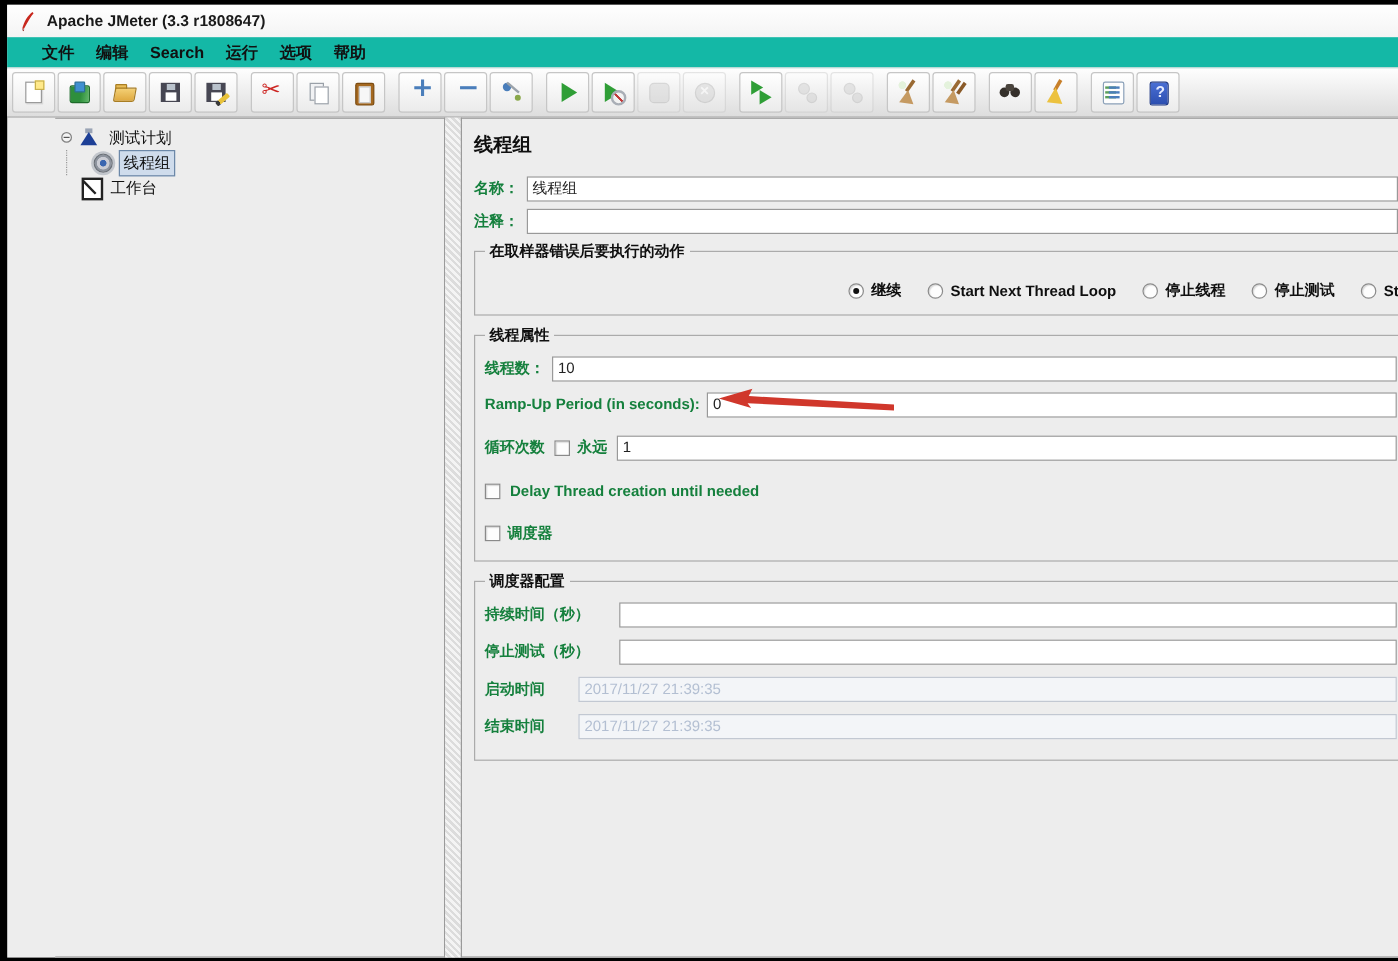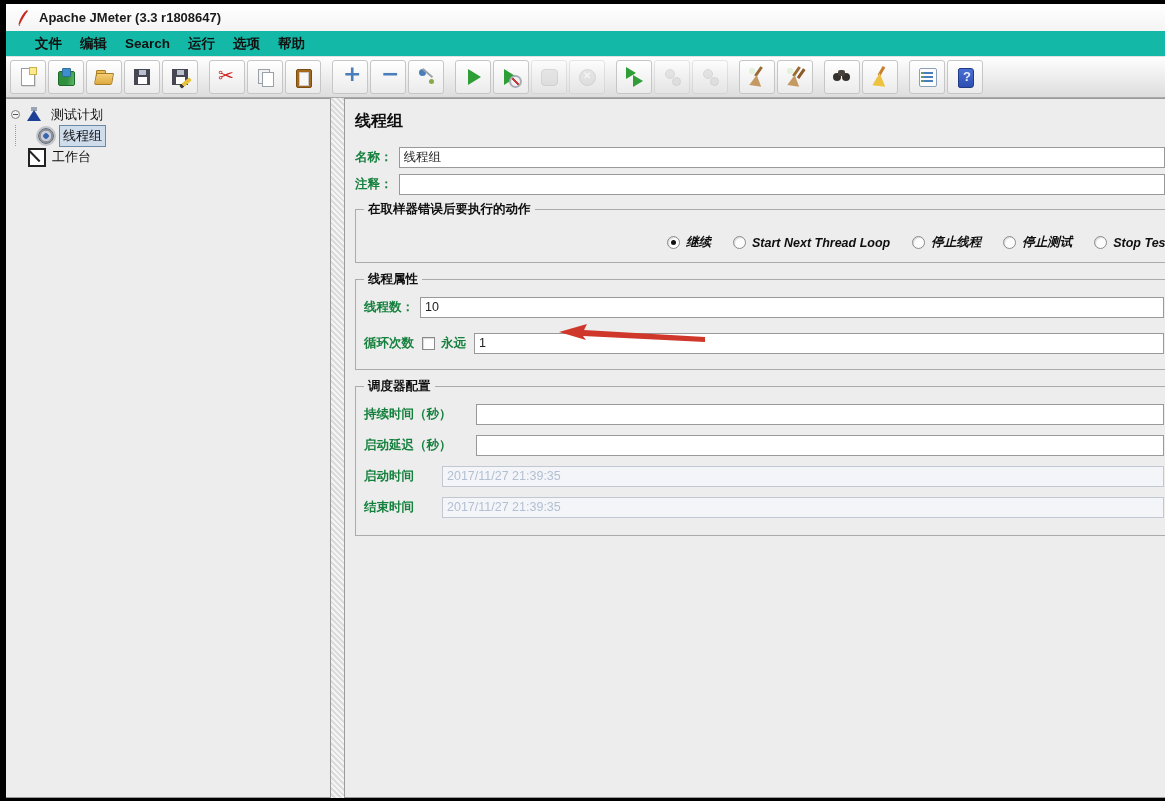--- a/index.html
+++ b/index.html
@@ -107,21 +107,21 @@
         background:#fdfdfd; border:1px solid #8aa0b8; border-radius:2px; }
   .ic-func::after { content:""; position:absolute; left:7px; top:5px; width:9px; height:2px;
         background:#4a7ebb; box-shadow:0 4px 0 #4a7ebb, 0 8px 0 #4a7ebb,
         -3px 0 0 #5aa05a, -3px 4px 0 #5aa05a, -3px 8px 0 #5aa05a; }
   .ic-help::before { content:""; position:absolute; left:3px; top:1px; width:14px; height:18px;
         background:linear-gradient(#4a6fd4,#2c4fb0); border:1px solid #203a85; border-radius:2px 3px 3px 2px; }
   .ic-help::after { content:"?"; position:absolute; left:8px; top:2px; color:#e6ecff;
         font:bold 13px/16px "Liberation Sans",sans-serif; }
 
   
-  .content { flex:1; display:flex; min-height:0; }
+  .content { flex:1; display:flex; min-height:0;margin-left:40px; }
   .tree-panel { width:325px; flex:0 0 auto; background:#ededed; border:1px solid #9a9a9a;
                 border-left:none; padding:5px 2px; }
   .splitter { width:13px; flex:0 0 auto; background:repeating-linear-gradient(
                 45deg,#f4f4f4 0 2px,#dcdcdc 2px 4px); }
   .main-panel { flex:1; background:#ededed; border:1px solid #9a9a9a; border-right:none;
                 position:relative; overflow:hidden; padding:8px 0 0 8px; }
 
   
   .tree-row { display:flex; align-items:center; height:21px; position:relative; }
   .tree-row .knob { width:9px; height:9px; border:1px solid #808080; border-radius:50%;
@@ -147,21 +147,21 @@
   .panel-title { font-size:16px; font-weight:700; color:#0f0f0f; margin:4px 0 14px 2px; }
   .form-row { display:flex; align-items:center; margin:0 0 5px 2px; height:22px; }
   .form-row .lbl { font-size:12.5px; font-weight:700; color:#15803d; white-space:nowrap; }
   .txt { height:21px; border:1px solid #999; background:#fff; font:12.5px "Liberation Sans",sans-serif;
          color:#222; padding:0 4px; flex:1; min-width:0; border-radius:0; }
   .txt:disabled, .txt.off { background:#f3f5f8; color:#b3bfd2; border-color:#c2c8d2; }
   fieldset.grp { border:1px solid #ababab; margin:14px 8px 0 2px; margin-right:-6px;
          padding:6px 6px 10px 6px; position:relative; }
   fieldset.grp legend { font-size:12.5px; font-weight:700; color:#0f0f0f; padding:0 4px; margin-left:2px; }
   .radio-row { white-space:nowrap; margin:10px 0 8px 305px; display:flex; align-items:center; }
-  .radio-item { display:inline-flex; align-items:center; margin-right:22px; cursor:default;font-style:italic; }
+  .radio-item { display:inline-flex; align-items:center; margin-right:22px; cursor:default; }
   .radio-circle { width:13px; height:13px; border:1px solid #8a8a8a; border-radius:50%;
          background:#fdfdfd; margin-right:6px; position:relative; flex:0 0 auto;
          box-shadow:inset 1px 1px 1px rgba(0,0,0,.15); }
   .radio-circle.sel::after { content:""; position:absolute; left:3px; top:3px; width:5px; height:5px;
          border-radius:50%; background:#111; }
   .radio-label { font-size:12.5px; font-weight:700; color:#0f0f0f; }
   .checkbox { width:13px; height:13px; border:1px solid #8a8a8a; background:#fdfdfd;
          box-shadow:inset 1px 1px 1px rgba(0,0,0,.15); flex:0 0 auto; }
   .gap6 { width:6px; flex:0 0 auto; } .gap8 { width:8px; flex:0 0 auto; }
 
@@ -340,43 +340,58 @@
 
       <fieldset class="grp" style="margin-top:8px;">
         <legend>线程属性</legend>
 
         <div class="form-row" style="margin-top:2px;">
           <span class="lbl">线程数：</span>
           <span class="gap6"></span>
           <input class="txt" type="text" value="10" style="">
         </div>
 
+        <div class="form-row" style="margin-top:8px;">
+          <span class="lbl">Ramp-Up Period (in seconds):</span>
+          <span class="gap6"></span>
+          <input class="txt" type="text" value="0" style="">
+        </div>
 
         <div class="form-row" style="margin-top:14px;">
           <span class="lbl">循环次数</span>
           <span class="gap8"></span>
           <span class="checkbox"></span>
           <span class="gap6"></span>
           <span class="lbl">永远</span>
           <span class="gap8"></span>
           <input class="txt" type="text" value="1" style="">
         </div>
 
-
+        <div class="form-row" style="margin-top:14px;">
+          <span class="checkbox"></span>
+          <span class="gap8"></span>
+          <span class="lbl">Delay Thread creation until needed</span>
+        </div>
+
+        <div class="form-row" style="margin-top:13px; margin-bottom:2px;">
+          <span class="checkbox"></span>
+          <span class="gap6"></span>
+          <span class="lbl">调度器</span>
+        </div>
       </fieldset>
 
       <fieldset class="grp" style="margin-top:8px; padding-bottom:12px;">
         <legend>调度器配置</legend>
         <div id="sched-rows">
             <div class="form-row" style="margin-top: 2px;">
               <span class="lbl" style="width: 112px;">持续时间（秒）</span>
               <input type="text" class="txt" style="">
             </div>
             <div class="form-row" style="margin-top: 9px;">
-              <span class="lbl" style="width: 112px;">启动延迟（秒）</span>
+              <span class="lbl" style="width: 112px;">停止测试（秒）</span>
               <input type="text" class="txt" style="">
             </div>
             <div class="form-row" style="margin-top: 9px;">
               <span class="lbl" style="width: 78px;">启动时间</span>
               <input type="text" class="txt off" disabled="" value="2017/11/27 21:39:35" style="">
             </div>
             <div class="form-row" style="margin-top: 9px;">
               <span class="lbl" style="width: 78px;">结束时间</span>
               <input type="text" class="txt off" disabled="" value="2017/11/27 21:39:35" style="">
             </div>

